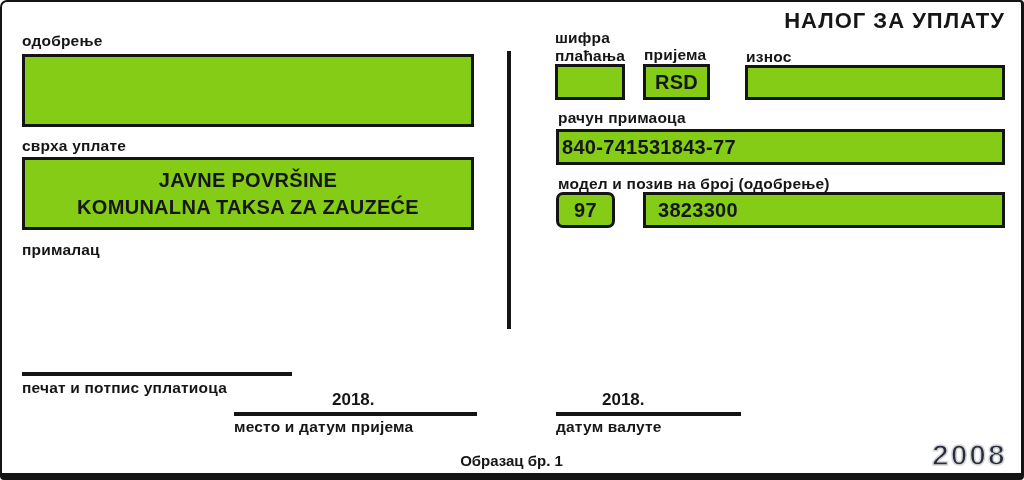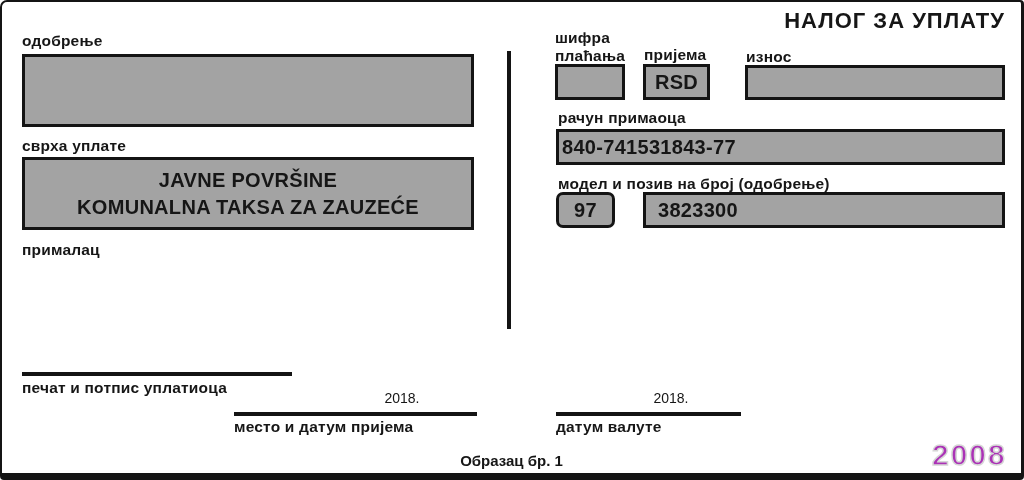--- a/index.html
+++ b/index.html
@@ -5,33 +5,33 @@
   * { margin:0; padding:0; box-sizing:border-box; }
   html,body { width:1024px; height:480px; background:#ffffff; }
   body { font-family:"Liberation Sans", sans-serif; color:#161616; position:relative; }
   .frame {
     position:absolute; left:0; top:0; width:1024px; height:480px;
     background:#ffffff; border:2px solid #141414; border-right-width:3px;
     border-bottom-width:7px; border-radius:7px 4px 4px 4px; overflow:hidden;
   }
   .abs { position:absolute; }
   .label { font-size:15.5px; font-weight:700; letter-spacing:0.2px; white-space:nowrap; }
-  .fieldbox { position:absolute; border:3px solid #141414; background:#a3a3a3; }
+  .fieldbox { position:absolute; border:3px solid #141414; background:#84cc16; }
   .val { font-weight:700; font-size:20px; letter-spacing:0.3px; }
   .center-txt { display:flex; align-items:center; justify-content:center; text-align:center; }
   .left-txt { display:flex; align-items:center; }
   .title { font-size:22px; font-weight:700; letter-spacing:1px; white-space:nowrap; }
   .hline { position:absolute; background:#141414; height:4px; }
   .vline { position:absolute; background:#141414; width:4px; }
-  .datev { font-size:14px; font-weight:400; text-align:center; }
+  .datev { font-size:17px; font-weight:700; text-align:left; }
   .formnum { font-size:15px; font-weight:700; text-align:center; width:100%; }
   .purpose-lines { line-height:1.35; }
   .watermark {
     font-size:30px; font-weight:800; letter-spacing:2px;
-    color:#a21caf; -webkit-text-stroke:1.5px #d2d2d2; opacity:0.9;
+    color:#0f172a; -webkit-text-stroke:1.5px #d2d2d2; opacity:0.9;
   }
 </style>
 </head>
 <body>
 
 <div class="frame">
 
   <div class="abs title" style="right:16px; top:6px;">НАЛОГ ЗА УПЛАТУ</div>
 
   <div class="abs label" style="left:20px; top:30px;">одобрење</div>

